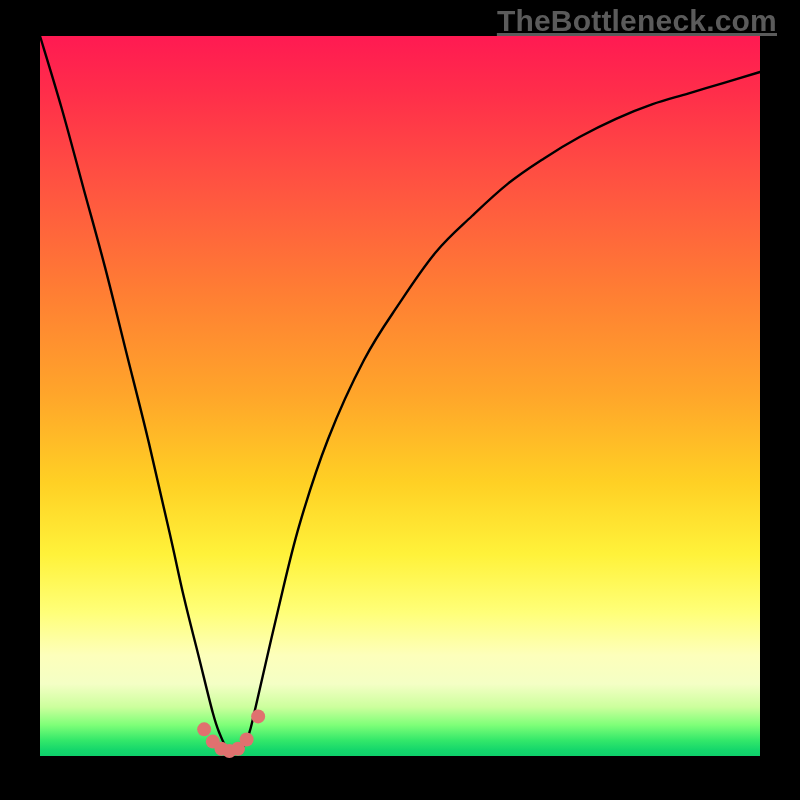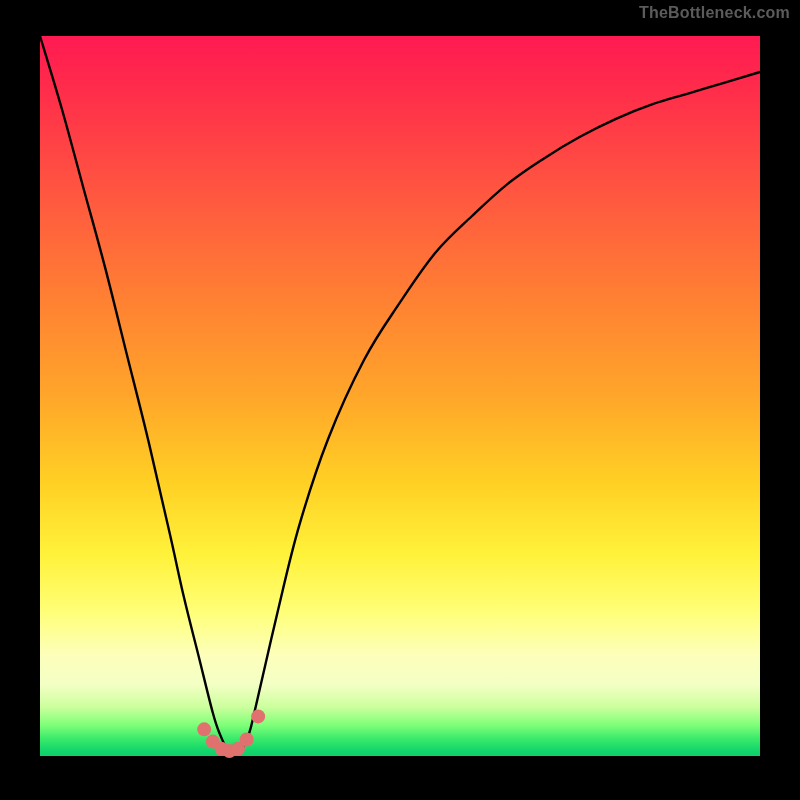--- a/index.html
+++ b/index.html
@@ -13,26 +13,27 @@
   }
   .frame {
     position: relative;
     width: 800px;
     height: 800px;
     background: #000;
   }
   .watermark {
     position: absolute;
     top: 4px;
-    right: 10px;
+    right: 23px;
     color: #5b5b5b;
-    font-size: 16px;
+    font-size: 30px;
     font-weight: 600;
     letter-spacing: 0.2px;
     z-index: 10;
+    text-decoration: underline;
   }
   .plot-area {
     position: absolute;
     left: 40px;
     top: 36px;
     width: 720px;
     height: 720px;
     
     background: linear-gradient(
       to bottom,

